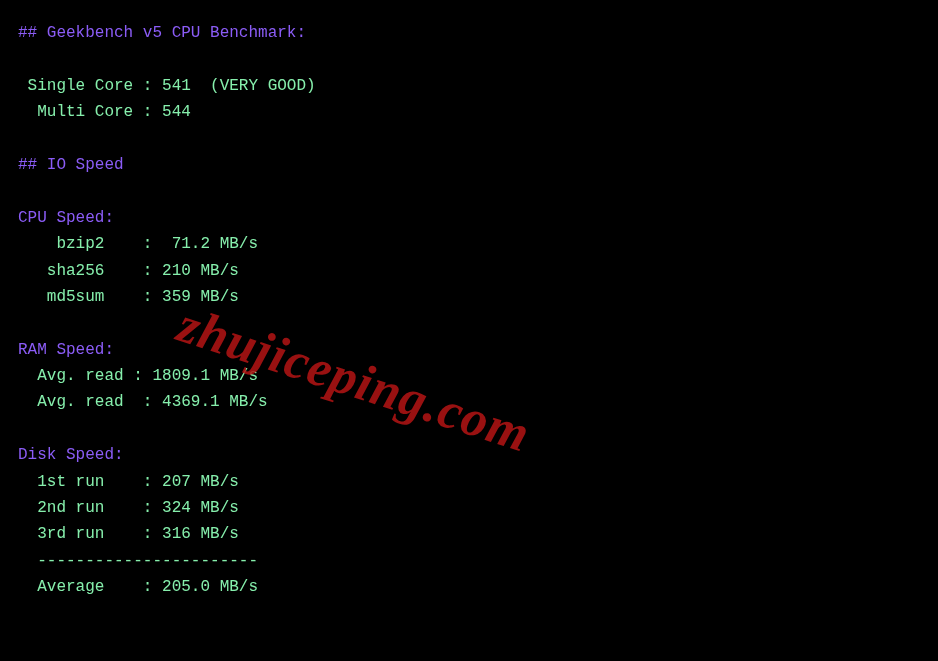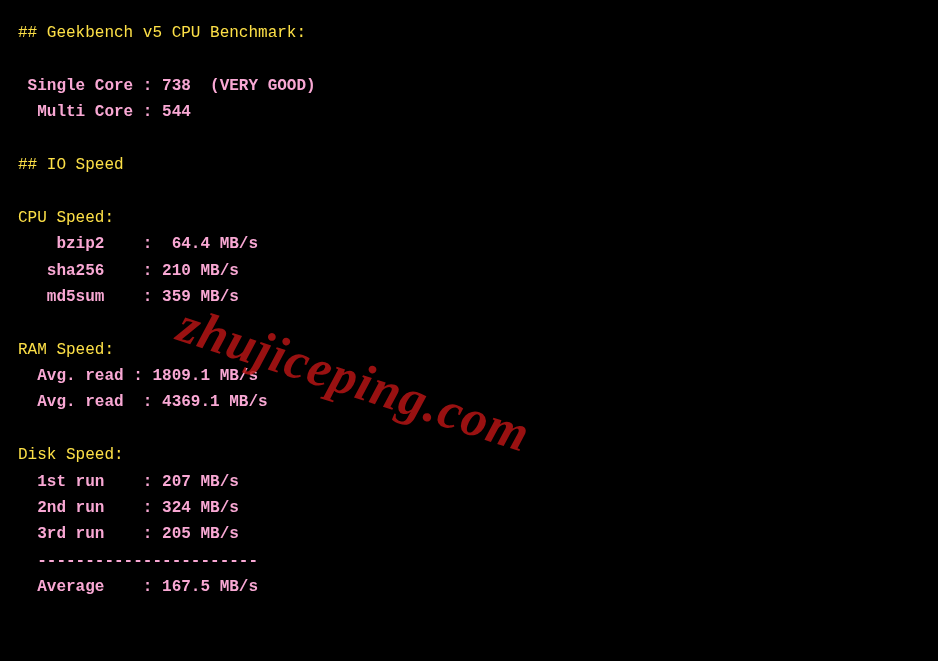--- a/index.html
+++ b/index.html
@@ -10,25 +10,24 @@
       line-height: 1.65;
       margin: 0;
       padding: 20px 18px;
       width: 938px;
       height: 661px;
       box-sizing: border-box;
       position: relative;
       overflow: hidden;
     }
     .cyan {
-      color: #fde047;
+      color: #8b5cf6;
     }
     .white {
-      color: #f9a8d4;
-      font-weight: bold;
+      color: #86efac;
     }
     .line {
       white-space: pre;
     }
     .watermark {
       position: absolute;
       top: 280px;
       left: 180px;
       color: rgba(180, 20, 20, 0.85);
       font-family: Georgia, 'Times New Roman', serif;
@@ -39,34 +38,34 @@
       transform-origin: left center;
       pointer-events: none;
       letter-spacing: 1px;
     }
   </style>
 </head>
 <body>
 
 <div class="line"><span class="cyan">## Geekbench v5 CPU Benchmark:</span></div>
 <div class="line">&nbsp;</div>
-<div class="line"><span class="white"> Single Core</span><span class="white"> : </span><span class="white">738  (VERY GOOD)</span></div>
+<div class="line"><span class="white"> Single Core</span><span class="white"> : </span><span class="white">541  (VERY GOOD)</span></div>
 <div class="line"><span class="white">  Multi Core</span><span class="white"> : </span><span class="white">544</span></div>
 <div class="line">&nbsp;</div>
 <div class="line"><span class="cyan">## IO Speed</span></div>
 <div class="line">&nbsp;</div>
 <div class="line"><span class="cyan">CPU Speed:</span></div>
-<div class="line"><span class="white">    bzip2    </span><span class="white">: </span><span class="white"> 64.4 MB/s</span></div>
+<div class="line"><span class="white">    bzip2    </span><span class="white">: </span><span class="white"> 71.2 MB/s</span></div>
 <div class="line"><span class="white">   sha256    </span><span class="white">: </span><span class="white">210 MB/s</span></div>
 <div class="line"><span class="white">   md5sum    </span><span class="white">: </span><span class="white">359 MB/s</span></div>
 <div class="line">&nbsp;</div>
 <div class="line"><span class="cyan">RAM Speed:</span></div>
 <div class="line"><span class="white">  Avg. read </span><span class="white">: </span><span class="white">1809.1 MB/s</span></div>
 <div class="line"><span class="white">  Avg. read  </span><span class="white">: </span><span class="white">4369.1 MB/s</span></div>
 <div class="line">&nbsp;</div>
 <div class="line"><span class="cyan">Disk Speed:</span></div>
 <div class="line"><span class="white">  1st run    </span><span class="white">: </span><span class="white">207 MB/s</span></div>
 <div class="line"><span class="white">  2nd run    </span><span class="white">: </span><span class="white">324 MB/s</span></div>
-<div class="line"><span class="white">  3rd run    </span><span class="white">: </span><span class="white">205 MB/s</span></div>
+<div class="line"><span class="white">  3rd run    </span><span class="white">: </span><span class="white">316 MB/s</span></div>
 <div class="line"><span class="white">  -----------------------</span></div>
-<div class="line"><span class="white">  Average    </span><span class="white">: </span><span class="white">167.5 MB/s</span></div>
+<div class="line"><span class="white">  Average    </span><span class="white">: </span><span class="white">205.0 MB/s</span></div>
 
 <div class="watermark">zhujiceping.com</div>
 
 </body></html>

